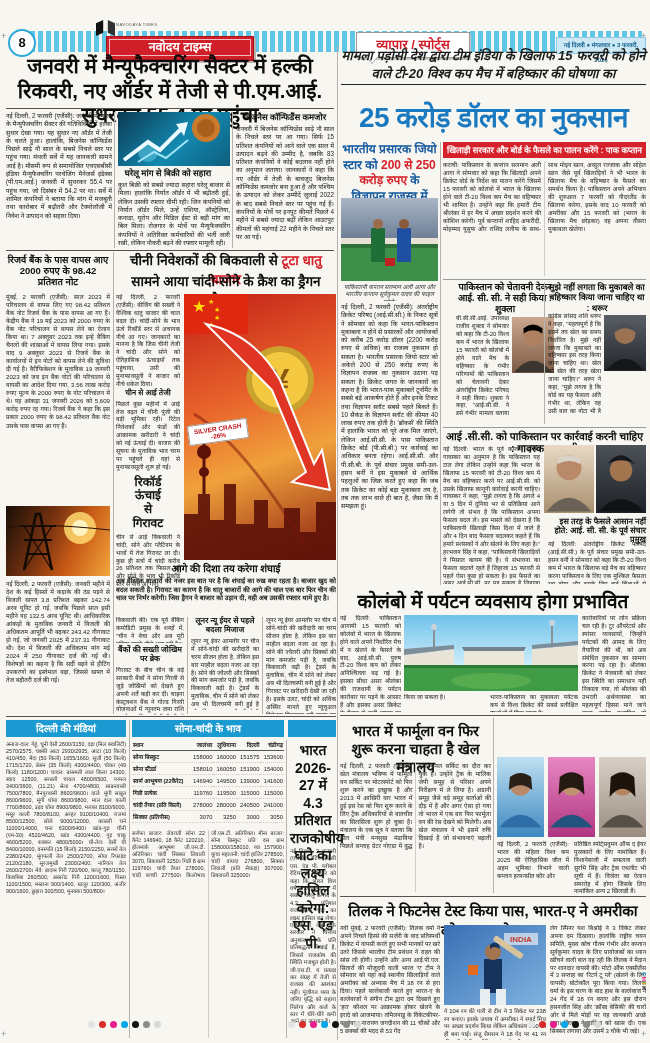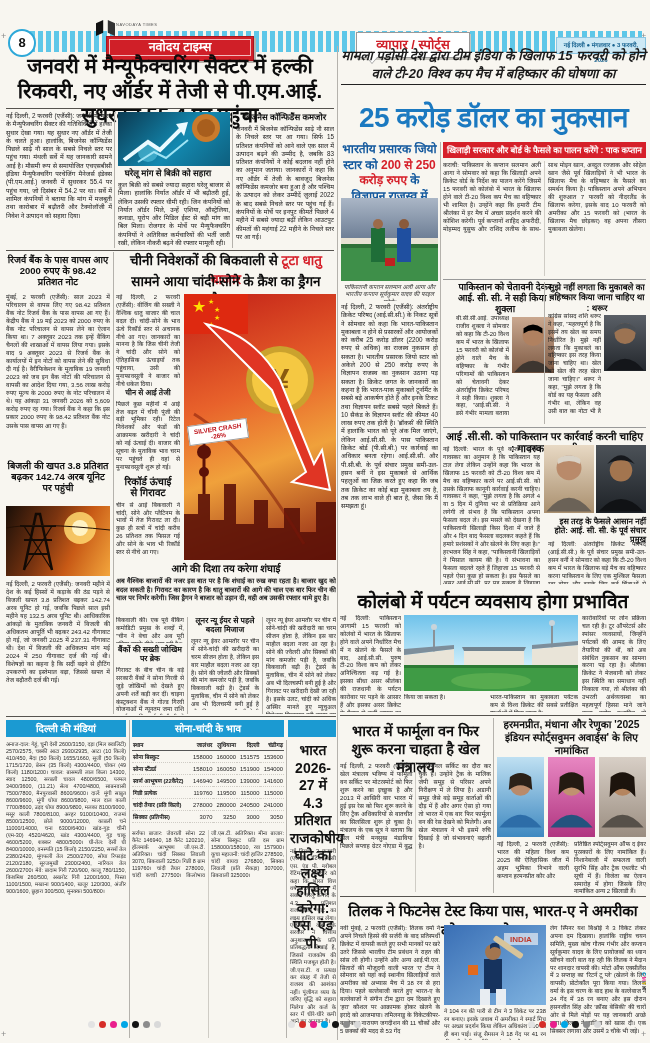--- a/index.html
+++ b/index.html
@@ -92,21 +92,20 @@
   <div class="vrule" style="left:232px;top:112px;height:136px;"></div>
 
   <div class="abs subhead" style="left:236px;top:113px;width:98px;font-size:8.5px;">बिजनैस कॉन्फिडैंस कमजोर</div>
   <div class="abs body-txt" style="left:236px;top:125px;width:98px;height:123px;">जनवरी में बिजनेस कॉन्फिडेंस साढ़े नौ साल के निचले स्तर पर आ गया। सिर्फ 15 प्रतिशत कंपनियों को आने वाले एक साल में उत्पादन बढ़ने की उम्मीद है, जबकि 83 प्रतिशत कंपनियों ने कोई बदलाव नहीं होने का अनुमान जताया। जानकारों ने कहा कि नए ऑर्डर में तेजी के बावजूद बिजनेस कॉन्फिडेंस कमजोर बना हुआ है और पश्चिम के उत्पादन को लेकर उम्मीदें जुलाई 2022 के बाद सबसे निचले स्तर पर पहुंच गई हैं। कंपनियों के मोर्चे पर इनपुट कीमतें पिछले 4 महीने में सबसे ज्यादा बढ़ीं लेकिन आउटपुट कीमतों की महंगाई 22 महीने के निचले स्तर पर आ गई।</div>
 
   <div class="hrule" style="left:6px;top:250px;width:328px;"></div>
 
   <div class="abs subhead" style="left:6px;top:255px;width:104px;font-size:9.5px;">रिजर्व बैंक के पास वापस आए 2000 रुपए के 98.42 प्रतिशत नोट</div>
   <div class="abs body-txt" style="left:6px;top:293px;width:104px;height:164px;font-size:6.1px;">मुंबई, 2 फरवरी (एजैंसी): साल 2023 में परिचालन से वापस लिए गए 98.42 प्रतिशत बैंक नोट रिजर्व बैंक के पास वापस आ गए हैं। केंद्रीय बैंक ने 19 मई 2023 को 2000 रुपए के बैंक नोट परिचालन से वापस लेने का ऐलान किया था। 7 अक्तूबर 2023 तक इन्हें बैंकिंग चैनलों की शाखाओं में वापस लिया गया। इसके बाद 9 अक्तूबर 2023 से रिजर्व बैंक के कार्यालयों में इन नोटों को वापस लेने की सुविधा दी गई है। वैरीफिकेशन के मुताबिक 19 जनवरी 2023 को जब इन बैंक नोटों की परिचालन से वापसी का आदेश दिया गया, 3.56 लाख करोड़ रुपए मूल्य के 2000 रुपए के नोट परिचालन में थे। यह आंकड़ा 31 जनवरी 2026 को 5,609 करोड़ रुपए रह गया। रिजर्व बैंक ने कहा कि इस प्रकार 2000 रुपए के 98.42 प्रतिशत बैंक नोट उसके पास वापस आ गए हैं।</div>
 
-  <div class="abs subhead" style="left:6px;top:461px;width:104px;font-size:9.5px;">बिजली की खपत 3.8 प्रतिशत बढ़कर 142.74 अरब यूनिट पर पहुंची</div>
   <div class="abs" style="left:6px;top:506px;width:104px;height:70px;overflow:hidden;
        background:linear-gradient(115deg,#1a0f08,#7a3410 40%,#c85a16 65%,#f3a63c);">
     <svg viewBox="0 0 104 70" style="width:100%;height:100%;">
       <circle cx="74" cy="22" r="16" fill="#ffd870" opacity="0.85"></circle>
       <circle cx="74" cy="22" r="8" fill="#fff3c4"></circle>
       <path d="M18 64 L30 8 L34 8 L46 64" stroke="#120a05" stroke-width="2.5" fill="none"></path>
       <path d="M14 20 L50 20 M18 34 L46 34 M22 48 L42 48" stroke="#120a05" stroke-width="2" fill="none"></path>
       <path d="M18 64 L46 20 M46 64 L18 20" stroke="#120a05" stroke-width="1.2" fill="none"></path>
       <path d="M0 22 Q30 16 104 24" stroke="#241105" stroke-width="1" fill="none"></path>
     </svg>
@@ -117,21 +116,21 @@
 
   <div class="abs c" style="left:116px;top:252px;width:220px;font-size:13.5px;font-weight:900;line-height:1.4;">
     <span style="color:#0c0c0c;">चीनी निवेशकों की बिकवाली से </span><span style="color:#d6202a;">टूटा धातु बाजार</span>
   </div>
   <div class="abs c" style="left:116px;top:272px;width:220px;font-size:13.5px;font-weight:900;color:#0c0c0c;">सामने आया चांदी-सोने के क्रैश का ड्रैगन कनैक्शन !</div>
 
   <div class="abs" style="left:116px;top:294px;width:64px;height:266px;">
     <div class="body-txt ov" style="height:92px;font-size:6px;">नई दिल्ली, 2 फरवरी (एजैंसी): बीजिंग की सख्ती ने वैश्विक धातु बाजार की चाल बदल दी। चांदी-सोने के भाव ऊंचे रिकॉर्ड स्तर से अचानक नीचे आ गए। जानकारों का मानना है कि जिस चीनी तेजी ने चांदी और सोने को ऐतिहासिक ऊंचाइयों तक पहुंचाया, उसी की मुनाफावसूली ने बाजार को नीचे धकेल दिया।</div>
     <div class="subhead" style="font-size:7.5px;margin:3px 0;">चीन से आई तेजी</div>
     <div class="body-txt ov" style="height:72px;font-size:6px;">पिछले कुछ महीनों में आई तेज बढ़त में चीनी पूंजी की बड़ी भूमिका रही। रिटेल निवेशकों और फंडों की आक्रामक खरीदारी ने चांदी को नई ऊंचाई दी। बाजार की सूचना के मुताबिक भाव चरम पर पहुंचते ही वहां से मुनाफावसूली शुरू हो गई।</div>
-    <div class="subhead" style="font-size:10px;margin:3px 4px;">रिकॉर्ड ऊंचाई से गिरावट</div>
+    <div class="subhead" style="font-size:12px;margin:3px 16px;">रिकॉर्ड ऊंचाई से गिरावट</div>
     <div class="body-txt ov" style="height:62px;font-size:6px;">चीन से आई बिकवाली ने चांदी, सोने और प्लैटिनम के भावों में तेज गिरावट ला दी। कुछ ही सत्रों में चांदी करीब 26 प्रतिशत तक फिसल गई और सोने के भाव भी रिकॉर्ड स्तर से नीचे आ गए।</div>
   </div>
 
   <div class="abs" style="left:184px;top:294px;width:152px;height:266px;overflow:hidden;
        background:linear-gradient(160deg,#c21f17,#e8622b 38%,#f0a13b 62%,#8a1c10);">
     <svg viewBox="0 0 152 266" style="width:100%;height:100%;">
       <rect x="0" y="0" width="64" height="40" fill="#de2910"></rect>
       <text x="8" y="18" font-size="16" fill="#ffde00">★</text>
       <text x="24" y="10" font-size="7" fill="#ffde00">★</text>
       <text x="30" y="18" font-size="7" fill="#ffde00">★</text>
@@ -355,21 +354,20 @@
   <div class="abs body-txt" style="left:490px;top:694px;width:88px;height:18px;font-size:6px;">भारत-पाकिस्तान का मुकाबला पर्यटक कप से विश्व क्रिकेट की सबसे प्रतीक्षित स्पर्धाओं में गिना जाता है।</div>
   <div class="abs body-txt" style="left:582px;top:615px;width:64px;height:97px;font-size:6px;">कारोबारियों पर लोन प्रक्रिया चल रही है। टूर ऑपरेटर्स और स्पांसर व्यवसायों, जिन्होंने पर्यटकों की आमद के लिए तैयारियां की थीं, को अब संबंधित नुकसान का सामना करना पड़ रहा है। श्रीलंका क्रिकेट ने मेजबानी को लेकर इस स्थिति का समाधान नहीं निकाला गया, तो श्रीलंका की उभरती अर्थव्यवस्था का महत्वपूर्ण हिस्सा माने जाने वाला उद्योग प्रभावित हो सकता है। सर्दी के अवसर पर भारत के खिलाफ कई मैच का बहिष्कार करना पाकिस्तान के लिए एक मुश्किल फैसला रहा होगा और इसके लिए कई चिंताओं से सलाह ली गई होगी।</div>
 
   <div class="hrule" style="left:340px;top:715px;width:306px;"></div>
 
   <div class="abs subhead" style="left:340px;top:722px;width:151px;font-size:14.5px;line-height:1.25;">भारत में फार्मूला वन फिर शुरू करना चाहता है खेल मंत्रालय</div>
   <div class="abs body-txt" style="left:340px;top:762px;width:151px;height:130px;font-size:6.1px;column-count:2;column-gap:6px;column-rule:1px solid #cfccc5;">नई दिल्ली, 2 फरवरी (एजैंसी): खेल मंत्रालय भविष्य में फार्मूला वन सर्किट पर मोटरस्पोर्ट को फिर शुरू करने का इच्छुक है और 2013 में आखिरी बार भारत में हुई इस रेस को फिर शुरू करने के लिए ट्रैक अधिकारियों से बातचीत का सिलसिला शुरू हो चुका है। मंत्रालय के एक सूत्र ने बताया कि खेल मंत्री मनसुख मंडाविया पिछले सप्ताह ग्रेटर नोएडा में बुद्ध इंटरनैशनल सर्किट का दौरा कर चुके हैं। उन्होंने ट्रैक के मालिक जेपी समूह से परिसर अपने निरीक्षण में ले लिया है। अडानी समूह जैसे बड़े समूह वार्ताओं की दौड़ में हैं और अगर ऐसा हो गया तो भारत में एक बार फिर फार्मूला वन की रेस देखने को मिलेगी। अब खेल मंत्रालय ने भी इसमें रुचि दिखाई है जो संभावनाएं बढ़ाती है।</div>
 
   <div class="vrule" style="left:493px;top:718px;height:175px;"></div>
 
-  <div class="abs subhead" style="left:497px;top:719px;width:149px;font-size:10.3px;line-height:1.25;">हरमनप्रीत, मंधाना और रेणुका '2025 इंडियन स्पोर्ट्सवुमन अवार्ड्स' के लिए नामांकित</div>
   <div class="abs" style="left:497px;top:757px;width:47px;height:80px;overflow:hidden;background:linear-gradient(#bfe0f2,#3e88c0);">
     <svg viewBox="0 0 40 52" style="width:100%;height:100%;">
         <circle cx="20" cy="16" r="9" fill="#b98a6a"></circle>
         <path d="M11 9 Q20 2 29 9 L30 20 Q20 12 10 20 Z" fill="#2b2118"></path>
         <path d="M2 52 Q20 30 38 52 Z" fill="#2d6da8"></path>
       </svg>
   </div>
   <div class="abs" style="left:548px;top:757px;width:47px;height:80px;overflow:hidden;background:linear-gradient(#e887c2,#b03580);">
     <svg viewBox="0 0 40 52" style="width:100%;height:100%;">
         <circle cx="20" cy="16" r="9" fill="#c09270"></circle>

